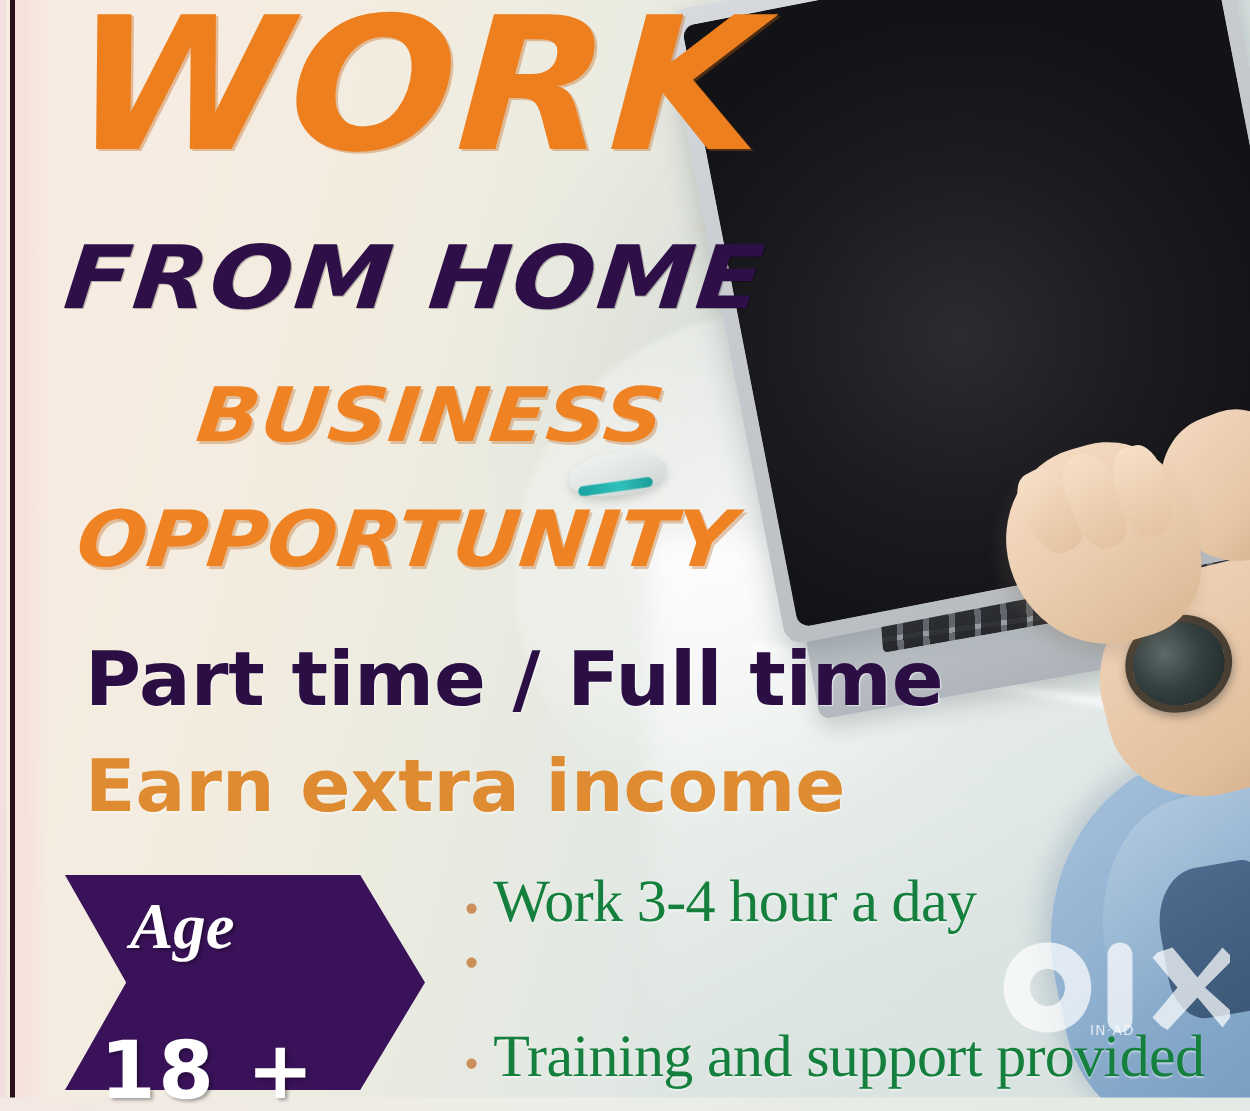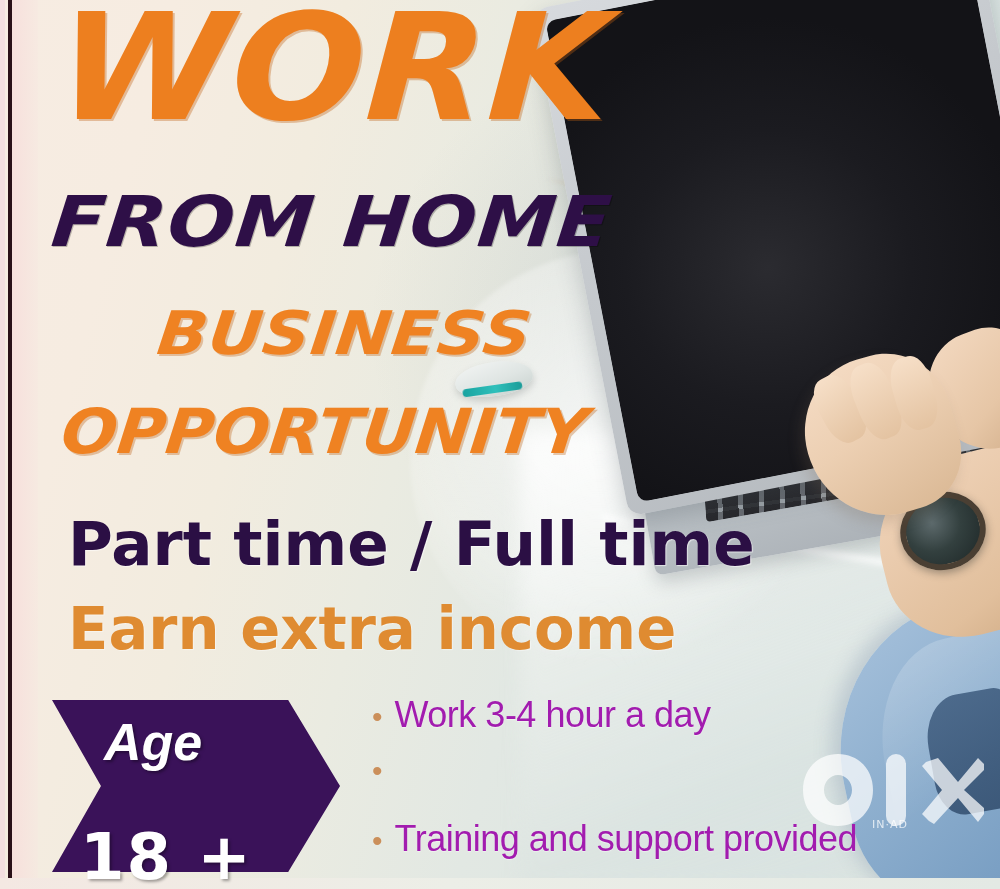--- a/index.html
+++ b/index.html
@@ -321,21 +321,21 @@
     clip-path: polygon(0% 0%, 82% 0%, 100% 50%, 82% 100%, 0% 100%, 17% 50%);
     box-shadow: 0 4px 10px rgba(40,20,60,0.25);
   }
   .age-label {
     position: absolute;
     left: 104px; top: 712px;
     font-size: 52px;
     font-weight: 700;
     font-style: italic;
     color: #ffffff;
-    font-family: Liberation Sans, sans-serif;
+    font-family: Liberation Serif, serif;
     letter-spacing: 0px;
     text-shadow: 2px 2px 3px rgba(0,0,0,0.35);
   }
   .age-value {
     position: absolute;
     left: 80px; top: 820px;
     font-size: 64px;
     font-weight: 700;
     color: #ffffff;
     font-family: "DejaVu Sans", sans-serif;
@@ -355,24 +355,24 @@
     gap: 12px;
     height: 62px;
   }
   .bullet-dot {
     font-size: 30px;
     line-height: 1;
     color: #c9884f;
     opacity: 0.92;
   }
   .bullet-text {
-    font-size: 36px;
+    font-size: 48px;
     font-weight: 400;
-    color: #a21caf;
-    font-family: Liberation Sans, sans-serif;
+    color: #15803d;
+    font-family: Liberation Serif, serif;
     letter-spacing: -0.5px;
     text-shadow: 0 1px 1px rgba(255,255,255,0.45);
     white-space: nowrap;
   }
 
   
   .olx-mark {
     position: absolute;
     left: 798px; top: 748px;
     width: 186px; height: 86px;

